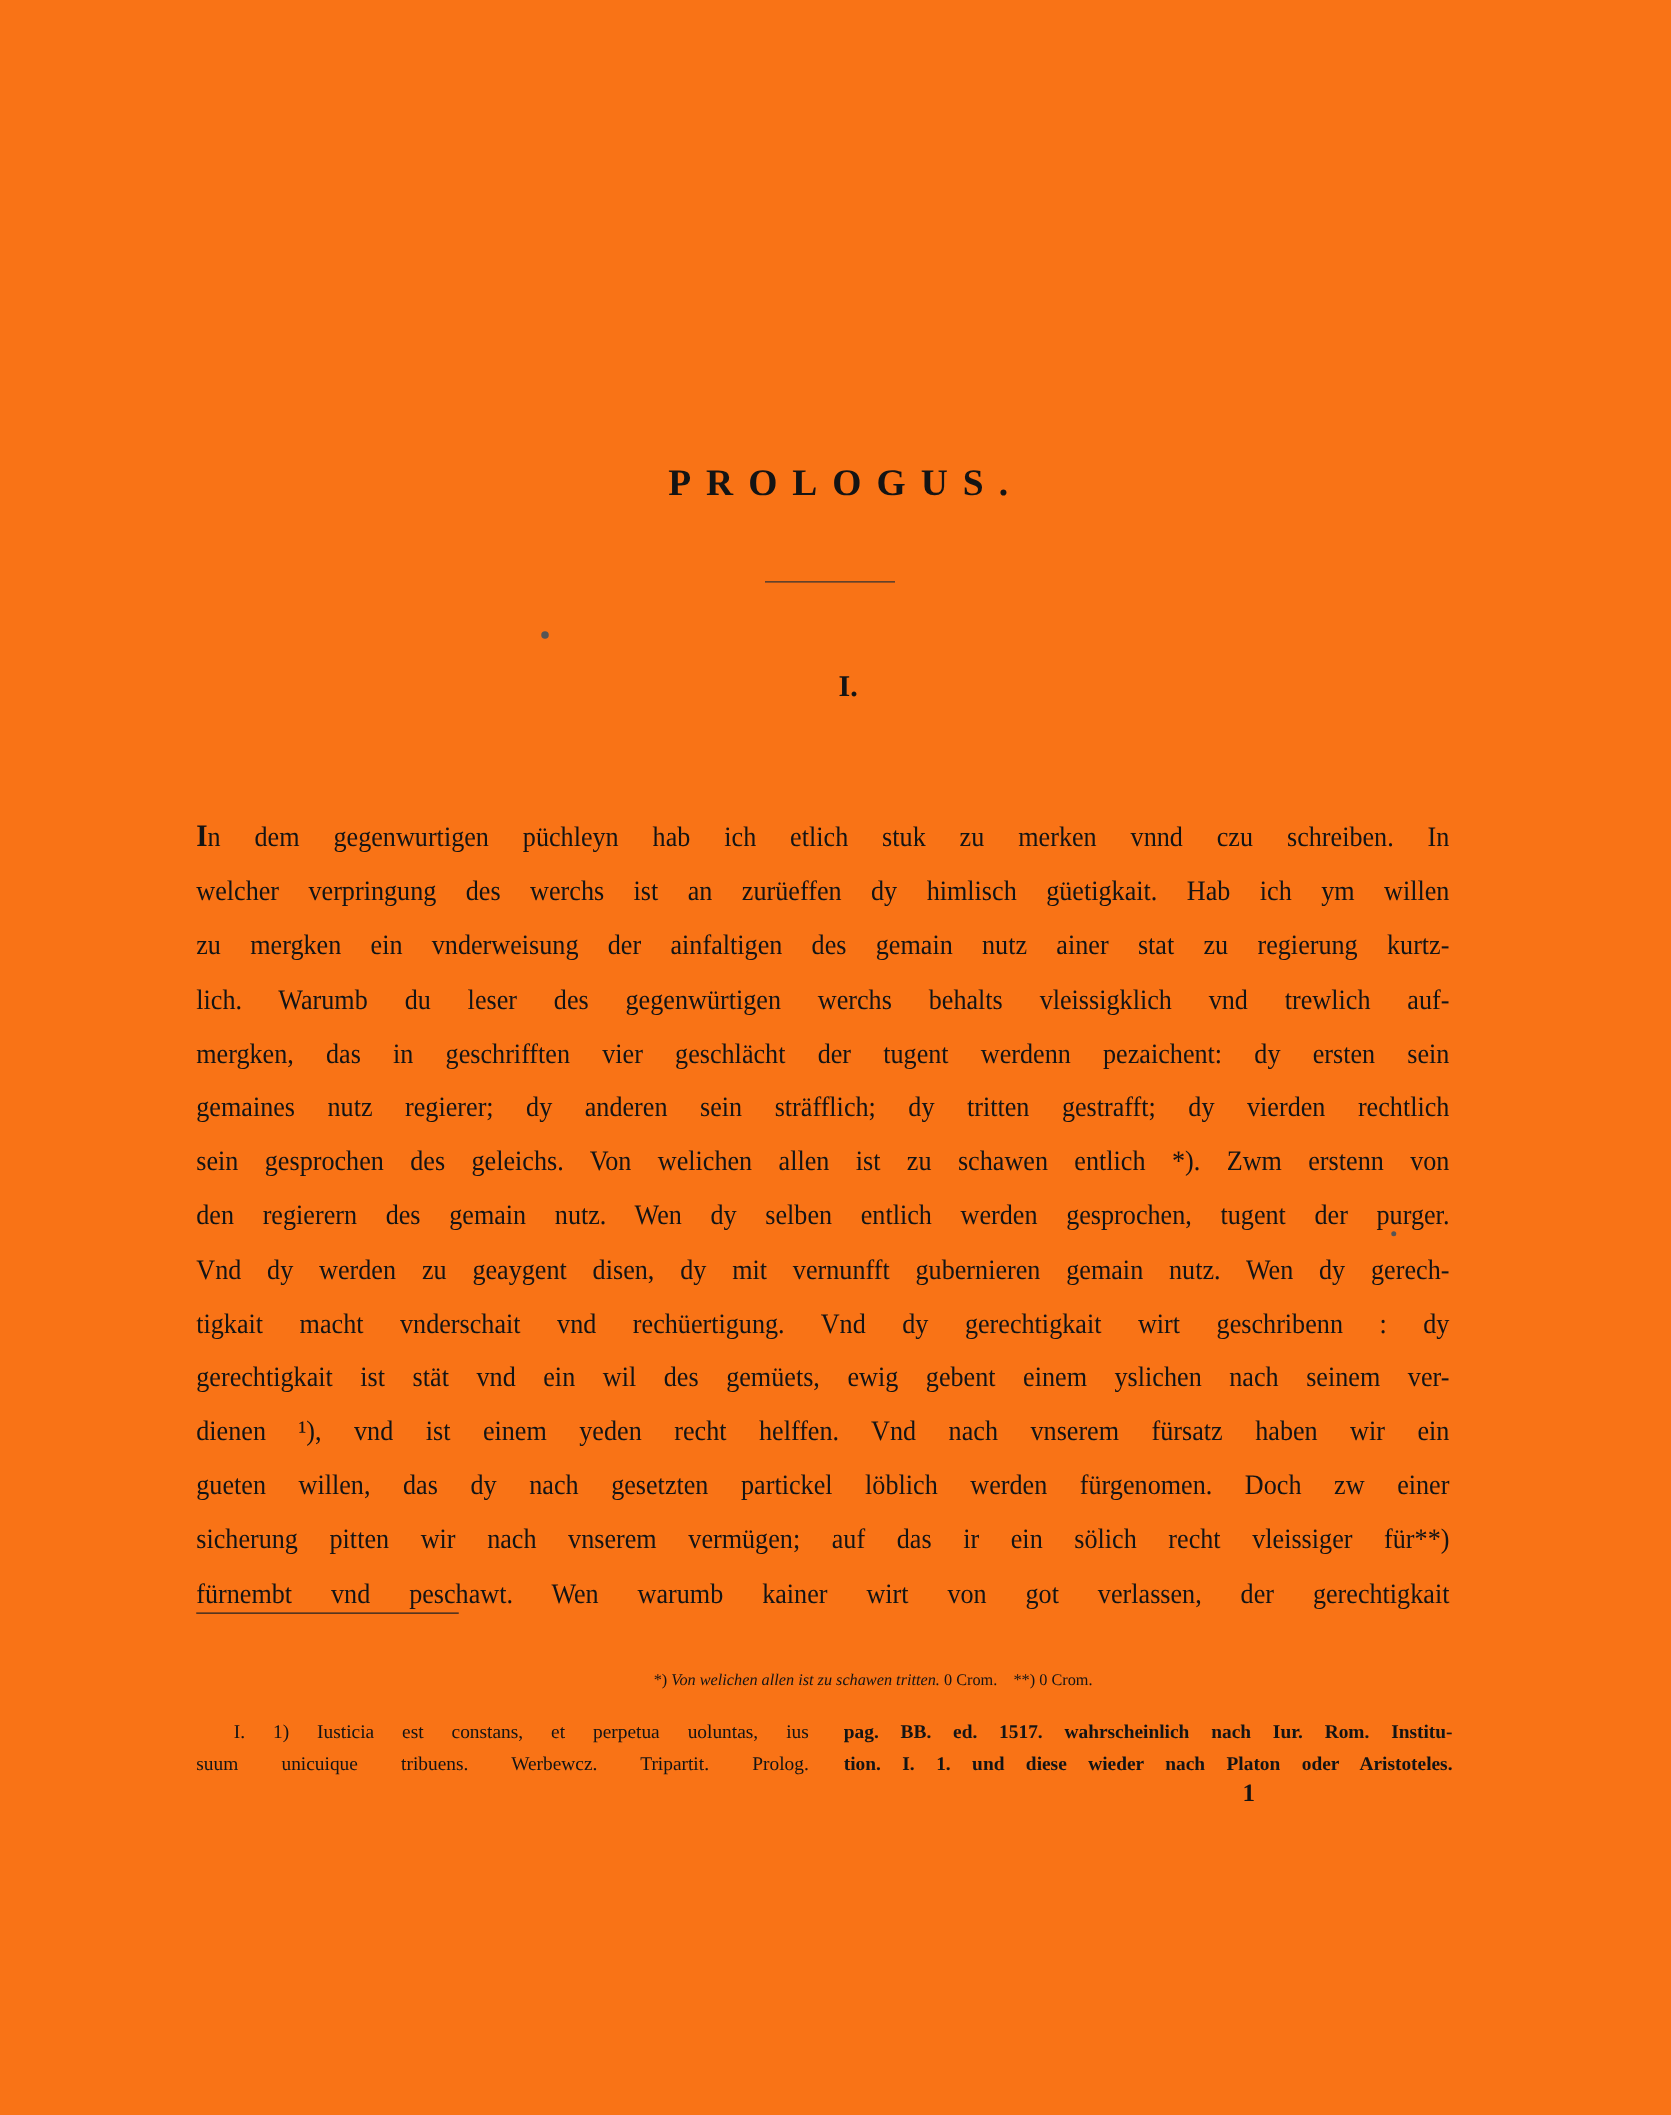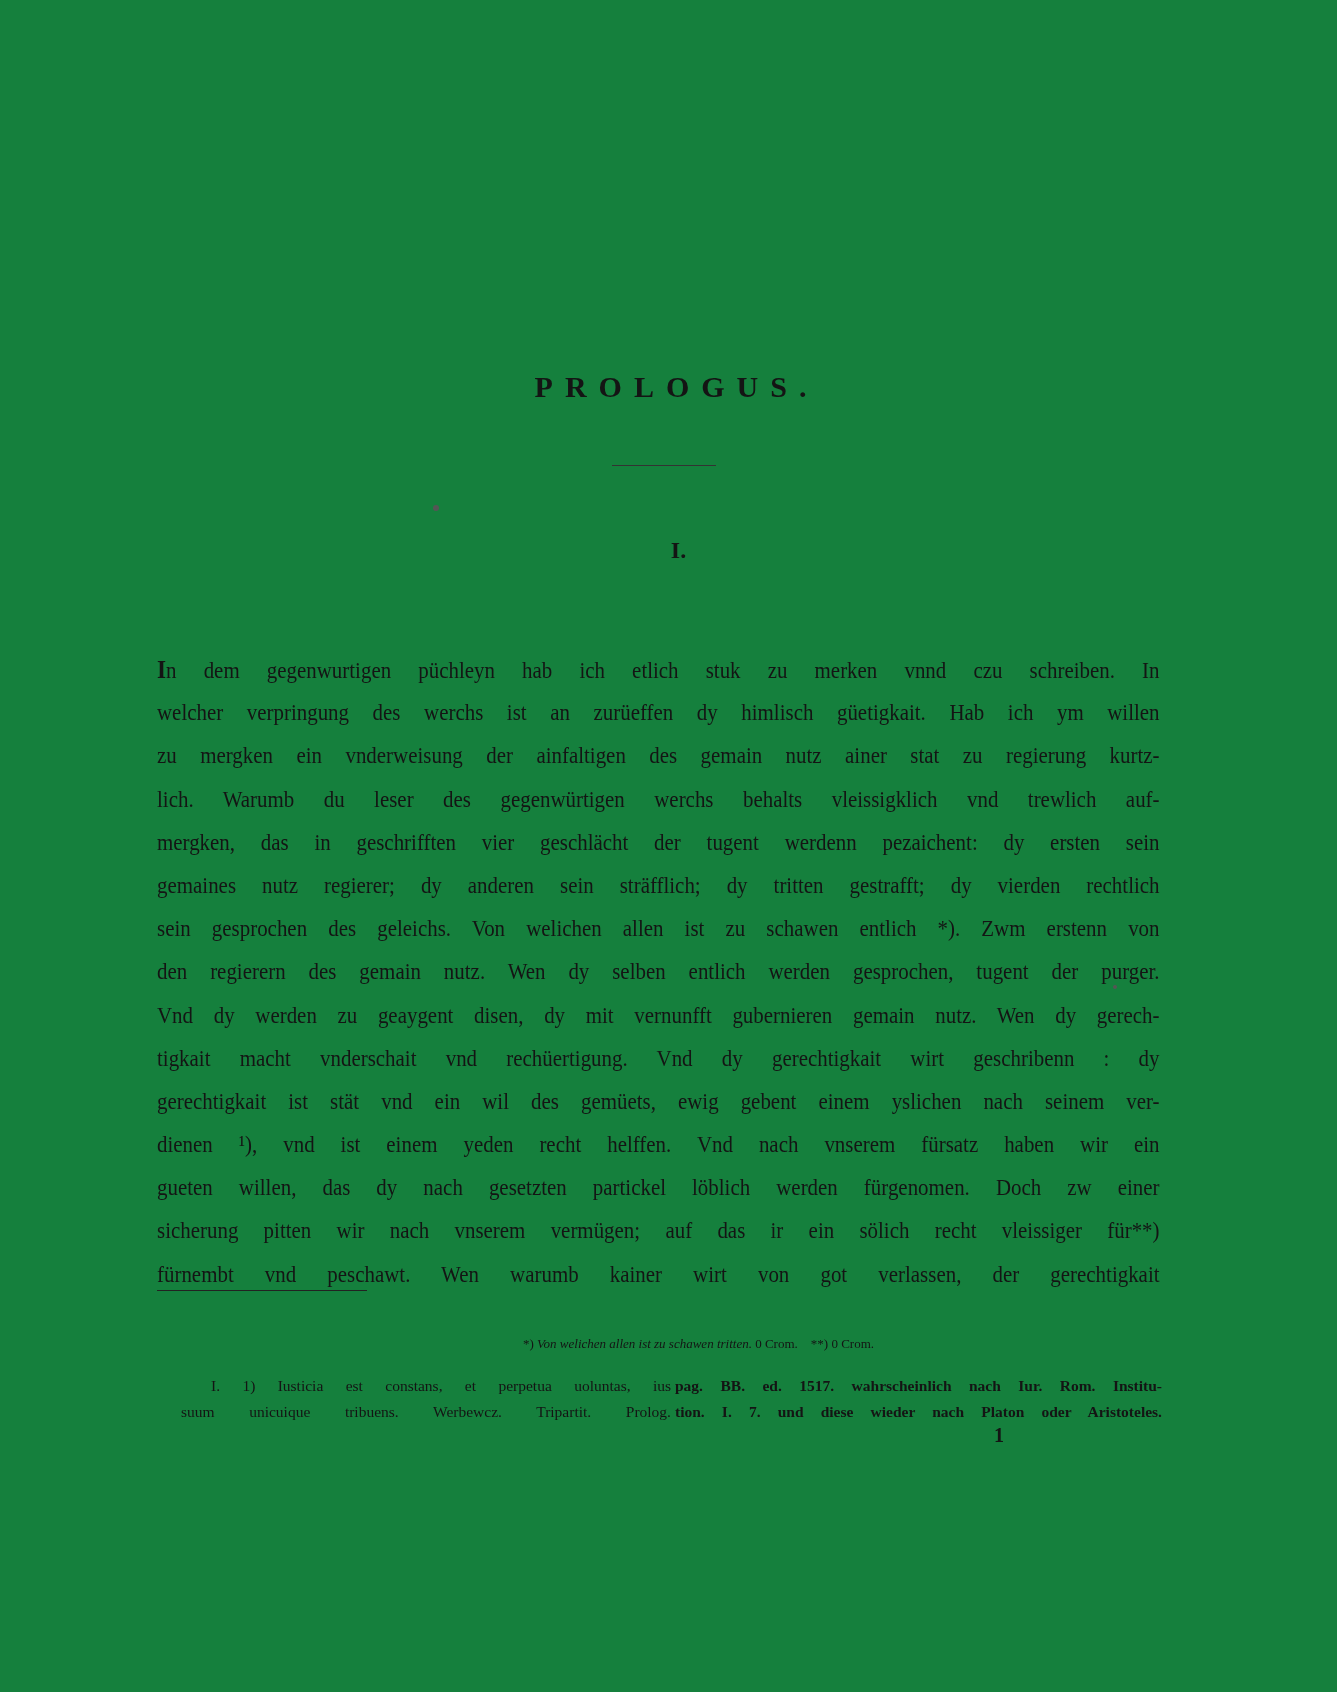--- a/index.html
+++ b/index.html
@@ -1,39 +1,39 @@
 <!DOCTYPE html>
 <html><head>
 <meta charset="utf-8">
 <style>
   html, body { margin: 0; padding: 0; background: #ffffff; }
   body { width: 1337px; height: 1692px; position: relative; overflow: hidden;
          font-family: "Liberation Serif", "DejaVu Serif", serif; color: #141414; }
-  .page { position: absolute; left: 0; top: 0; width: 1337px; height: 1692px; background: #15803d; }
+  .page { position: absolute; left: 0; top: 0; width: 1337px; height: 1692px; background: #f97316; }
   .title { position: absolute; left: 0; width: 1337px; top: 370px; text-align: center;
            font-size: 30px; font-weight: bold; letter-spacing: 12px; padding-left: 8px; }
   .title-rule { position: absolute; left: 612px; top: 465px; width: 104px; height: 0;
                 border-top: 1.5px solid #333; }
   .section-num { position: absolute; left: 0; width: 1337px; top: 537px; text-align: center;
                  font-size: 24px; font-weight: bold; padding-left: 10px; }
   .speck { position: absolute; width: 6px; height: 6px; border-radius: 50%; background: #555; }
   .body-text { position: absolute; left: 157px; top: 616px; width: 1003px; margin-top: 32px; }
   .line { height: 43.2px; font-size: 22.5px; line-height: 43.2px; text-align: justify;
           text-align-last: justify; white-space: nowrap; font-family: "Liberation Serif", serif;
           transform: scaleX(0.93); transform-origin: left center; width: 1078px; }
   .line.last { text-align-last: justify; }
   .dropcap { font-weight: bold; font-size: 25px; }
   .footnote-rule { position: absolute; left: 157px; top: 1290px; width: 210px; height: 0;
                    border-top: 1.5px solid #222; }
   .footnote-star { position: absolute; left: 0; width: 1337px; top: 1336px; text-align: center;
                    font-size: 13px; padding-left: 30px; }
   .footnote-star .it { font-style: italic; }
   .notes { position: absolute; top: 1373px; font-size: 15.5px; line-height: 26px; }
   .notes .nl { white-space: nowrap; text-align: justify; text-align-last: justify; }
-  .notes.left { left: 157px; width: 490px; margin-left: 24px; }
+  .notes.left { left: 157px; width: 490px; }
   .notes.right { left: 675px; width: 487px; font-weight: bold; }
   .page-number { position: absolute; left: 994px; top: 1424px; font-size: 20px; font-weight: bold; }
 </style>
 </head>
 <body>
 
 <div class="page">
 
   <div class="title">PROLOGUS.</div>
   <div class="title-rule"></div>
@@ -71,17 +71,17 @@
     <span>0 Crom.</span>
   </div>
 
   <div class="notes left">
     <div class="nl" style="padding-left:30px;">I. 1) Iusticia est constans, et perpetua uoluntas, ius</div>
     <div class="nl">suum unicuique tribuens. Werbewcz. Tripartit. Prolog.</div>
   </div>
 
   <div class="notes right">
     <div class="nl">pag. BB. ed. 1517. wahrscheinlich nach Iur. Rom. Institu-</div>
-    <div class="nl">tion. I. 7. und diese wieder nach Platon oder Aristoteles.</div>
+    <div class="nl">tion. I. 1. und diese wieder nach Platon oder Aristoteles.</div>
   </div>
 
   <div class="page-number">1</div>
 </div>
 
 </body></html>

